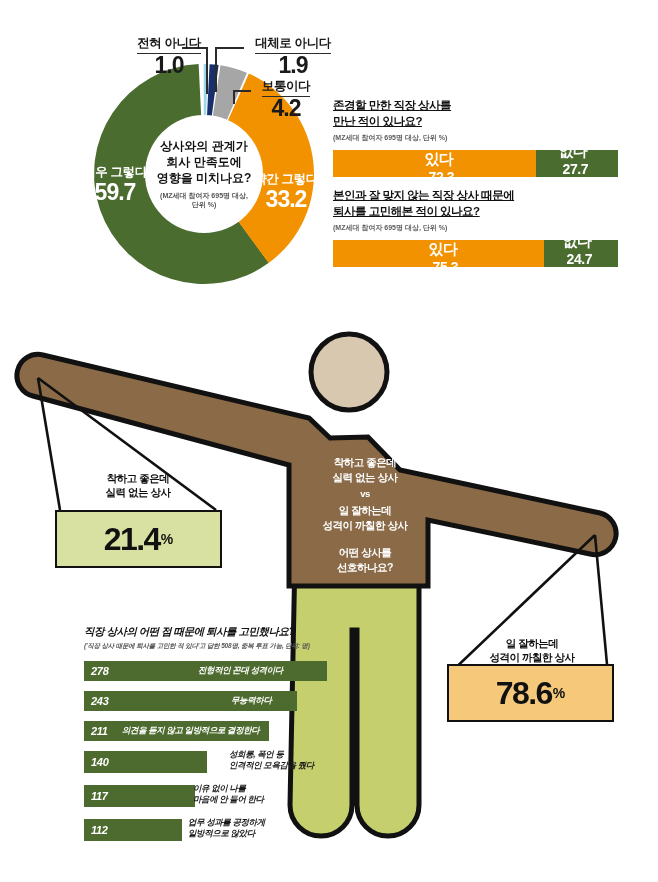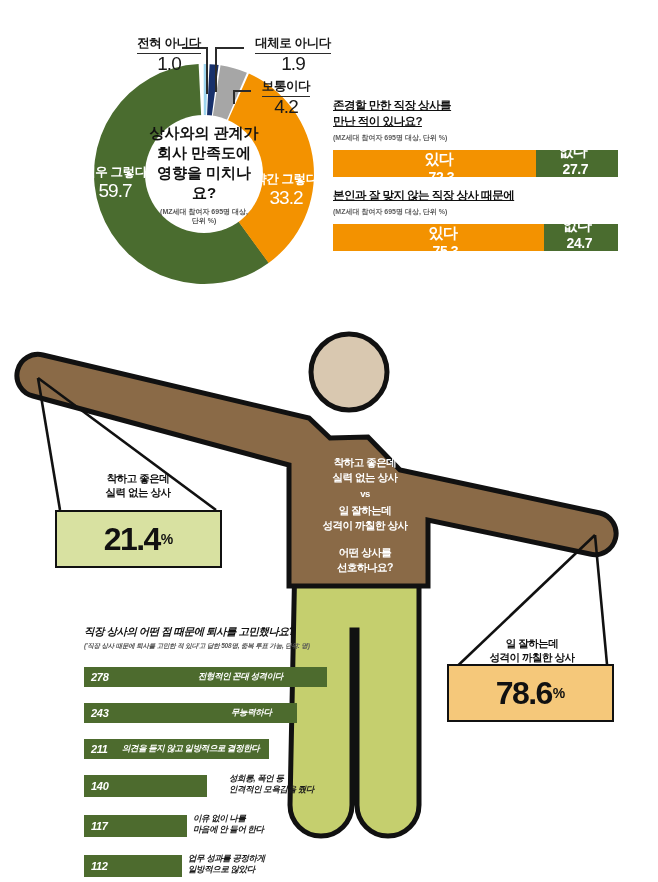--- a/index.html
+++ b/index.html
@@ -5,25 +5,25 @@
   html,body{margin:0;padding:0;background:#ffffff;}
   body{width:658px;height:882px;position:relative;overflow:hidden;
        font-family:"Liberation Sans","DejaVu Sans",sans-serif;color:#1a1a1a;}
   .abs{position:absolute;}
 
   
   #donut-wrap{left:88px;top:58px;width:232px;height:232px;}
   .donut-center{position:absolute;left:50%;top:50%;transform:translate(-50%,-50%);
       width:118px;height:118px;border-radius:50%;background:#fff;
       display:flex;flex-direction:column;align-items:center;justify-content:center;text-align:center;}
-  .dc-q{font-size:15px;font-weight:bold;line-height:1.32;color:#111;}
+  .dc-q{font-size:12px;font-weight:bold;line-height:1.32;color:#111;}
   .dc-sub{font-size:7px;color:#555;line-height:1.3;margin-top:4px;font-weight:bold;}
 
   .cb-label{font-size:12.5px;font-weight:bold;letter-spacing:-.4px;}
-  .cb-val{font-size:19px;font-weight:normal;letter-spacing:-1px;line-height:1;}
+  .cb-val{font-size:23px;font-weight:bold;letter-spacing:-1px;line-height:1;}
 
   .lead{position:absolute;background:#2b2b2b;}
   .ul-lab{border-bottom:1.6px solid #2b2b2b;padding-bottom:1px;display:inline-block;}
 
   
   #lab-never{left:124px;top:33px;text-align:center;width:90px;}
   #lab-mostly{left:245px;top:33px;text-align:center;width:96px;}
   #lab-normal{left:250px;top:76px;text-align:center;width:72px;}
   #lab-very{left:78px;top:164px;text-align:center;width:74px;color:#fff;}
   #lab-some{left:250px;top:171px;text-align:center;width:72px;color:#fff;}
@@ -51,21 +51,21 @@
 
   #center-q{position:absolute;left:306px;top:455px;width:118px;text-align:center;
             color:#fff;font-size:10.5px;font-weight:bold;line-height:1.45;letter-spacing:-.5px;}
   #center-q .vs{font-size:9.5px;margin:2px 0;}
   #center-q .q2{margin-top:11px;}
 
   
   #barchart{position:absolute;left:84px;top:625px;width:250px;font-style:italic;}
   .bc-title{font-size:10.5px;font-weight:bold;letter-spacing:-.5px;color:#111;}
   .bc-sub{font-size:6.5px;color:#555;margin-top:3px;font-weight:bold;letter-spacing:-.2px;}
-  .bc-row{position:relative;height:20px;margin-top:16px;}
+  .bc-row{position:relative;height:20px;margin-top:10px;}
   .bc-bar{position:absolute;left:0;top:0;height:20px;background:#4d6b2e;
           display:flex;align-items:center;}
   .bc-num{color:#fff;font-size:11px;font-weight:bold;margin-left:7px;letter-spacing:-.3px;}
   .bc-lab{position:absolute;font-size:8.5px;font-weight:bold;letter-spacing:-.4px;line-height:1.25;}
   .bc-lab.inside{color:#fff;top:4px;}
   .bc-lab.outside{color:#1a1a1a;top:-1px;}
 </style>
 </head>
 <body>
 
@@ -140,20 +140,21 @@
     <div class="seg right" style="width:27.7%;">
       <span class="seg-name">없다</span>
       <span class="seg-val">27.7</span>
     </div>
   </div>
 </div>
 
 <div class="qblock" style="left:333px;top:188px;">
   <div class="q-title">
     <div>본인과 잘 맞지 않는 직장 상사 때문에</div>
+    <div>퇴사를 고민해본 적이 있나요?</div>
   </div>
   <div class="q-sub">(MZ세대 참여자 695명 대상, 단위 %)</div>
   <div class="stackbar">
     <div class="seg left" style="width:75.3%;">
       <span class="seg-name">있다</span>
       <span class="seg-val">75.3</span>
     </div>
     <div class="seg right" style="width:24.7%;">
       <span class="seg-name">없다</span>
       <span class="seg-val">24.7</span>
@@ -248,21 +249,21 @@
     <div class="bc-bar" style="width:123px;height:22px;">
       <span class="bc-num">140</span>
     </div>
     <div class="bc-lab outside" style="left:145px;top:-2px;">
       <div>성희롱, 폭언 등</div>
       <div>인격적인 모욕감을 줬다</div>
     </div>
   </div>
 
   <div class="bc-row" style="height:24px;">
-    <div class="bc-bar" style="width:103px;height:22px;">
+    <div class="bc-bar" style="width:111px;height:22px;">
       <span class="bc-num">117</span>
     </div>
     <div class="bc-lab outside" style="left:109px;top:-2px;">
       <div>이유 없이 나를</div>
       <div>마음에 안 들어 한다</div>
     </div>
   </div>
 
   <div class="bc-row" style="height:24px;padding-left:23px;">
     <div class="bc-bar" style="width:98px;height:22px;">

